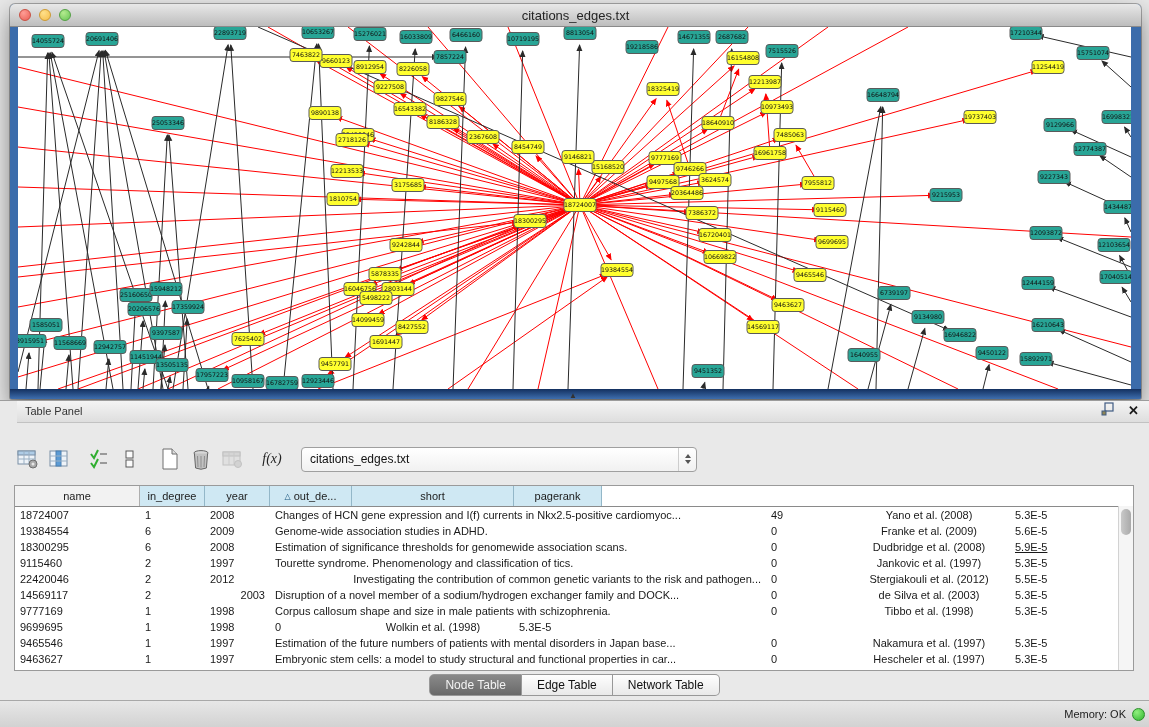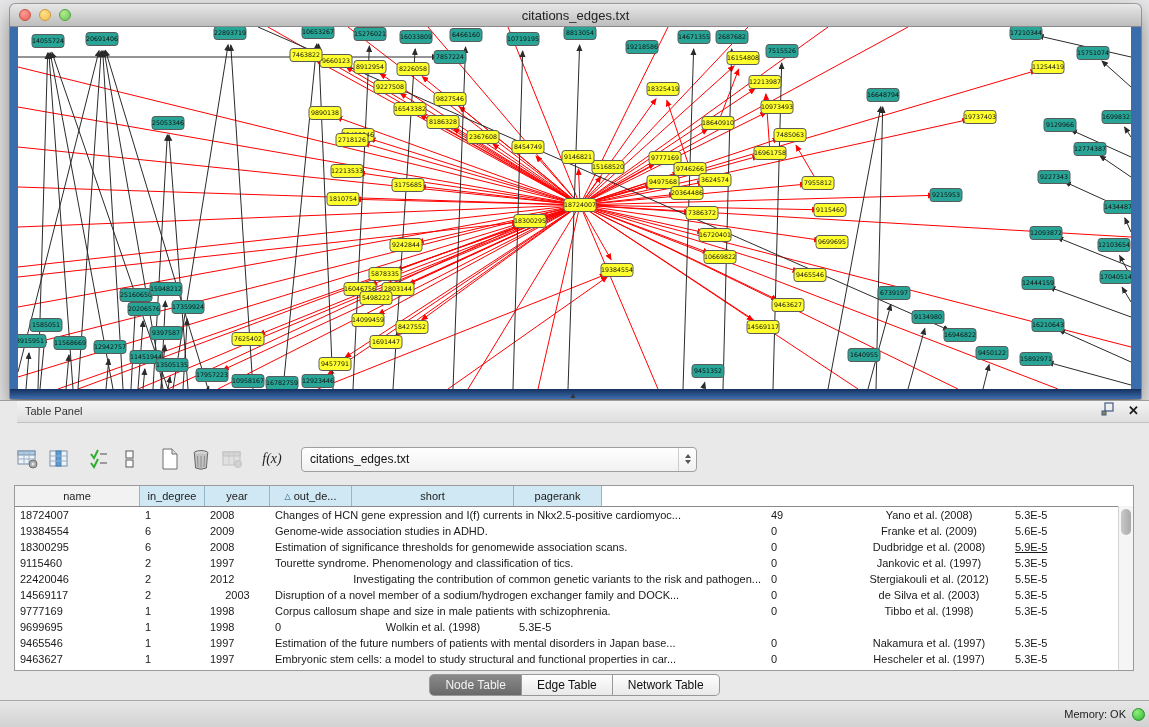--- a/index.html
+++ b/index.html
@@ -798,21 +798,21 @@
             <div class="tcell" style="width: 65px; text-align: left;">2</div>
             <div class="tcell" style="width: 65px; text-align: left;">2012</div>
             <div class="tcell" style="width: 496px; text-align: right;">Investigating the contribution of common genetic variants to the risk and pathogen...</div>
             <div class="tcell" style="width: 82px; text-align: left;">0</div>
             <div class="tcell" style="width: 162px; text-align: center;">Stergiakouli et al. (2012)</div>
             <div class="tcell" style="width: 88px; text-align: left;">5.5E-5</div>
           </div>
           <div class="trow">
             <div class="tcell" style="width: 125px; text-align: left;">14569117</div>
             <div class="tcell" style="width: 65px; text-align: left;">2</div>
-            <div class="tcell" style="width: 65px; text-align: center;">2003</div>
+            <div class="tcell" style="width: 65px; text-align: right;">2003</div>
             <div class="tcell" style="width: 496px; text-align: left;">Disruption of a novel member of a sodium/hydrogen exchanger family and DOCK...</div>
             <div class="tcell" style="width: 82px; text-align: left;">0</div>
             <div class="tcell" style="width: 162px; text-align: center;">de Silva et al. (2003)</div>
             <div class="tcell" style="width: 88px; text-align: left;">5.3E-5</div>
           </div>
           <div class="trow">
             <div class="tcell" style="width: 125px; text-align: left;">9777169</div>
             <div class="tcell" style="width: 65px; text-align: left;">1</div>
             <div class="tcell" style="width: 65px; text-align: left;">1998</div>
             <div class="tcell" style="width: 496px; text-align: left;">Corpus callosum shape and size in male patients with schizophrenia.</div>

